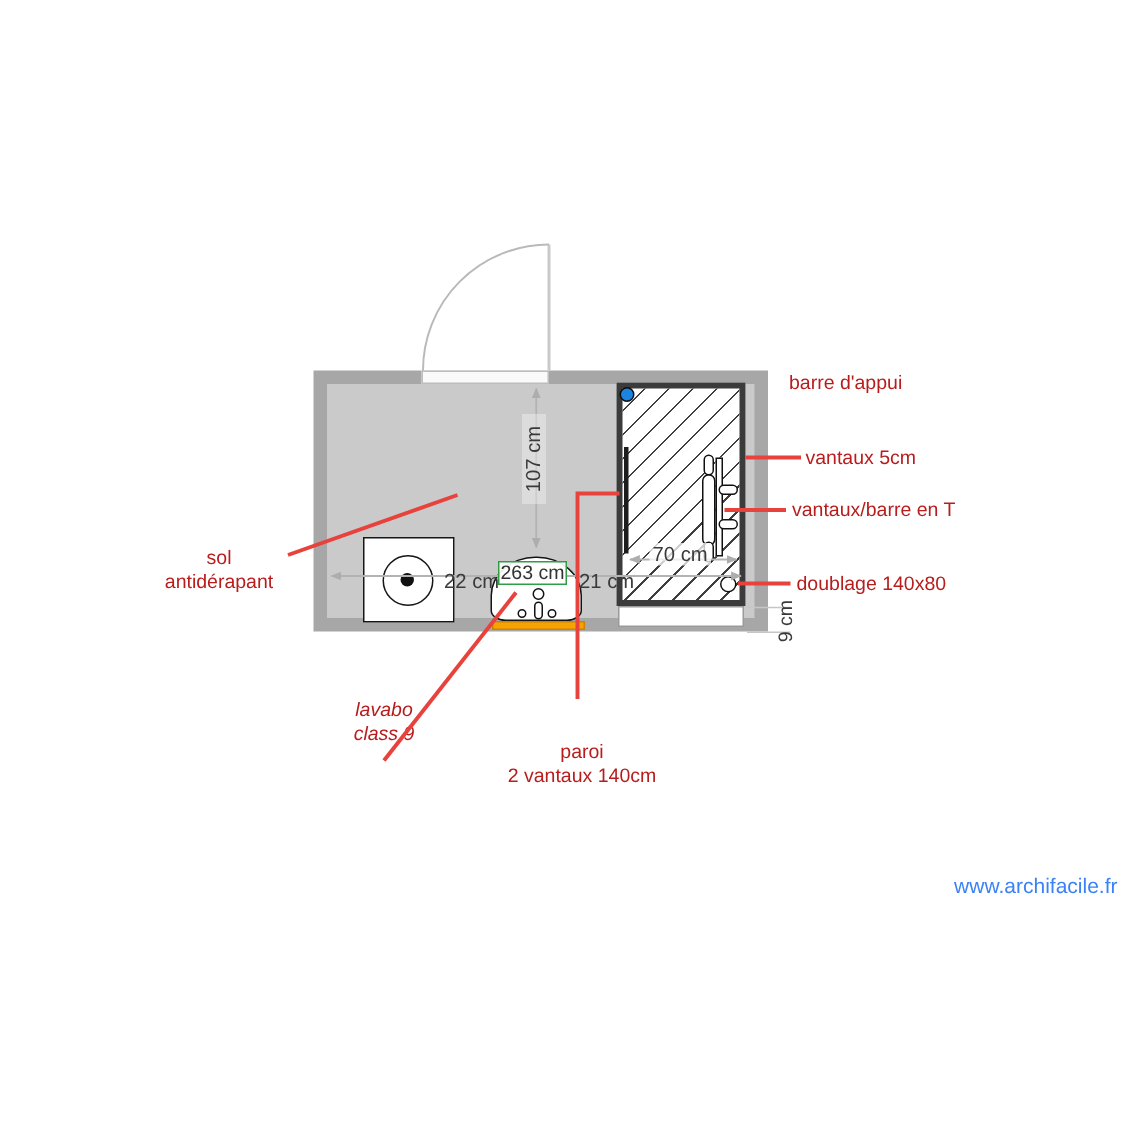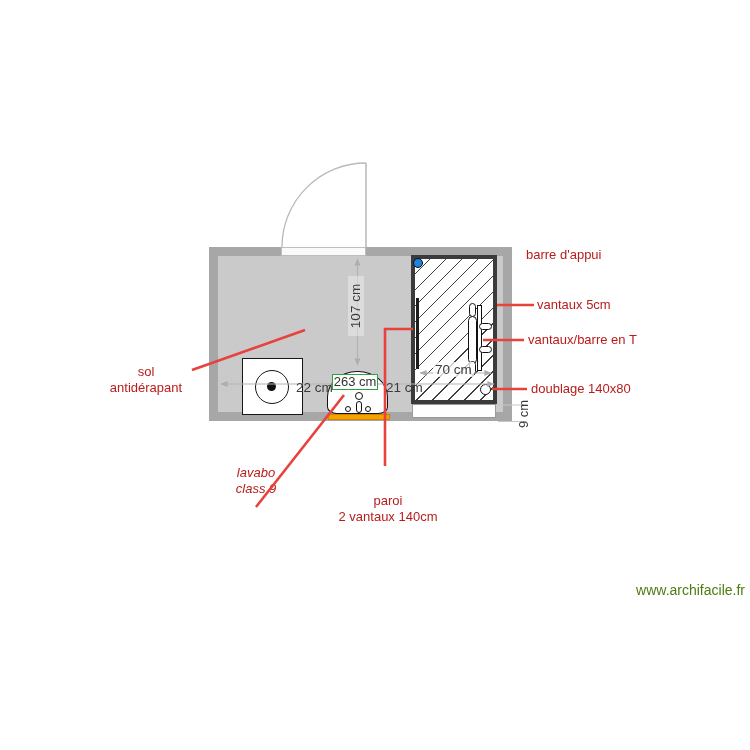--- a/index.html
+++ b/index.html
@@ -48,21 +48,21 @@
   
   .dim{z-index:4;font-size:13.5px;color:#3b3b3b;white-space:nowrap;}
   .dim-v{width:60px;height:16px;text-align:center;transform:rotate(-90deg);background:rgba(255,255,255,0.35);}
   .dim-box{left:332px;top:374px;width:46px;height:16px;border:1.5px solid #2f9e44;background:rgba(255,255,255,0.92);
            font-size:13px;line-height:13px;text-align:center;color:#333;z-index:5;}
   .dim-80{background:rgba(255,255,255,0.75);padding:0 2px;}
 
   
   .lbl{z-index:4;font-size:13px;color:#b91c1c;white-space:nowrap;line-height:15.5px;}
   .lbl-center{text-align:center;white-space:normal;}
-  .watermark{left:595px;top:582px;width:150px;text-align:right;font-size:14px;color:#4d7c0f;z-index:4;}
+  .watermark{left:595px;top:582px;width:150px;text-align:right;font-size:14px;color:#3b82f6;z-index:4;}
 </style>
 </head>
 <body>
 
 <div class="canvas">
 
   <div class="abs wall"></div>
   <div class="abs floor"></div>
   <div class="abs threshold"></div>
 

